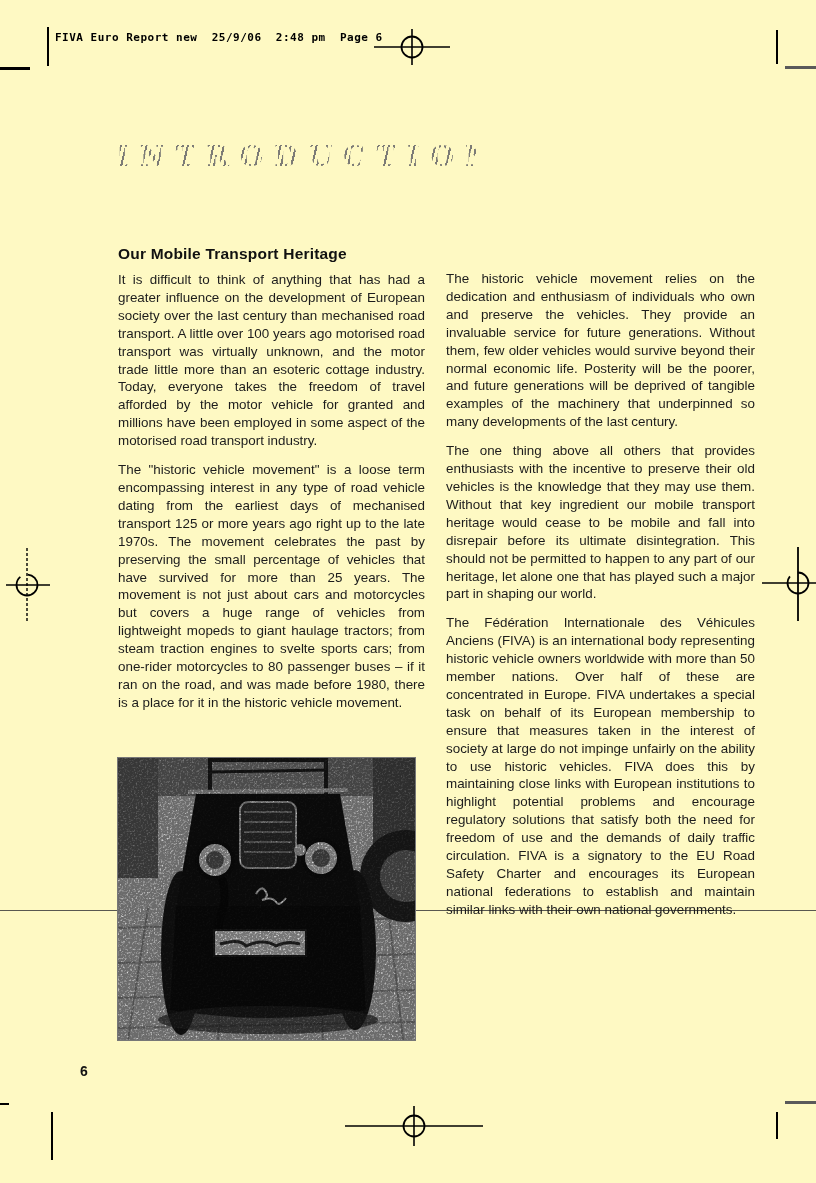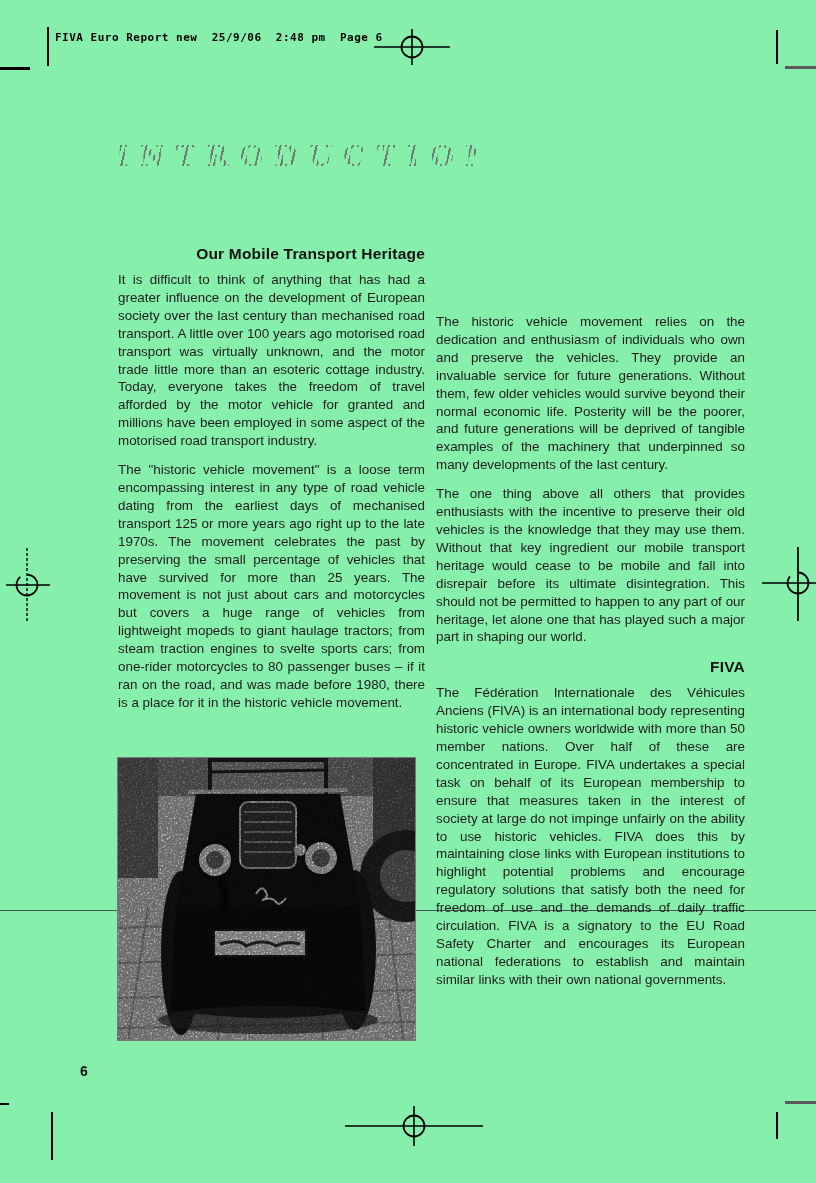--- a/index.html
+++ b/index.html
@@ -1,19 +1,19 @@
 <!DOCTYPE html>
 <html><head>
 <meta charset="utf-8">
 <style>
   html,body{margin:0;padding:0;background:#888;}
   .page{
     position:relative;
     width:816px;height:1183px;
-    background:#86efac;
+    background:#fef9c3;
     font-family:"Liberation Sans", sans-serif;
     color:#1c1c1c;
     overflow:hidden;
     margin:0 auto;
   }
   
   .slug-bar{position:absolute;left:47px;top:27px;width:2px;height:39px;background:#000;}
   .slug-text{
     position:absolute;left:55px;top:31px;
     font-family:"DejaVu Sans Mono", monospace;
@@ -31,24 +31,24 @@
     -webkit-mask-image:repeating-linear-gradient(104deg,#000 0 2px,transparent 2px 5px);
     mask-image:repeating-linear-gradient(104deg,#000 0 2px,transparent 2px 5px);
     opacity:.9;
     white-space:nowrap;
   }
   
   .crease{position:absolute;left:0;top:910px;width:816px;height:1px;background:#3c3c3c;opacity:.85;}
   
   .col{position:absolute;top:244px;font-size:13.4px;line-height:17.9px;text-align:justify;}
   .col-left{left:118px;width:307px;}
-  .col-right{left:436px;top:270px;width:309px;margin-top:43px;}
+  .col-right{left:446px;top:270px;width:309px;}
   .col h2{
     font-size:15.5px;line-height:20px;margin:0 0 7px 0;color:#111;
-    font-weight:bold;text-align:right;letter-spacing:.2px;
+    font-weight:bold;text-align:left;letter-spacing:.2px;
   }
   .col p{margin:0 0 11px 0;}
   .col .em{}
   .fiva-head{margin-top:2px;}
   
   .photo{
     position:absolute;left:118px;top:758px;width:297px;height:282px;
     outline:1px solid #777;
   }
   .photo svg{display:block;}
@@ -177,19 +177,18 @@
 
       <ellipse cx="150" cy="262" rx="110" ry="14" fill="#2e2e2e" opacity="0.7"></ellipse>
 
       <rect x="0" y="0" width="297" height="282" fill="#000" filter="url(#grain)" opacity="0.5"></rect>
     </svg>
   </div>
 
   <div class="col col-right">
     <p>The historic vehicle movement relies on the dedication and enthusiasm of individuals who own and preserve the vehicles. They provide an invaluable service for future generations. Without them, few older vehicles would survive beyond their normal economic life. Posterity will be the poorer, and future generations will be deprived of tangible examples of the machinery that underpinned so many developments of the last century.</p>
     <p><span>The one thing above all others that provides enthusiasts with the incentive to preserve their old vehicles is the knowledge that they may </span><span class="em">use</span><span> them. Without that key ingredient our mobile transport heritage would cease to be mobile and fall into disrepair before its ultimate disintegration. This should not be permitted to happen to any part of our heritage, let alone one that has played such a major part in shaping our world.</span></p>
-    <h2 class="fiva-head">FIVA</h2>
     <p>The Fédération Internationale des Véhicules Anciens (FIVA) is an international body representing historic vehicle owners worldwide with more than 50 member nations. Over half of these are concentrated in Europe. FIVA undertakes a special task on behalf of its European membership to ensure that measures taken in the interest of society at large do not impinge unfairly on the ability to use historic vehicles. FIVA does this by maintaining close links with European institutions to highlight potential problems and encourage regulatory solutions that satisfy both the need for freedom of use and the demands of daily traffic circulation. FIVA is a signatory to the EU Road Safety Charter and encourages its European national federations to establish and maintain similar links with their own national governments.</p>
   </div>
 
   <div class="page-number">6</div>
 
 </div>
 
 </body></html>

